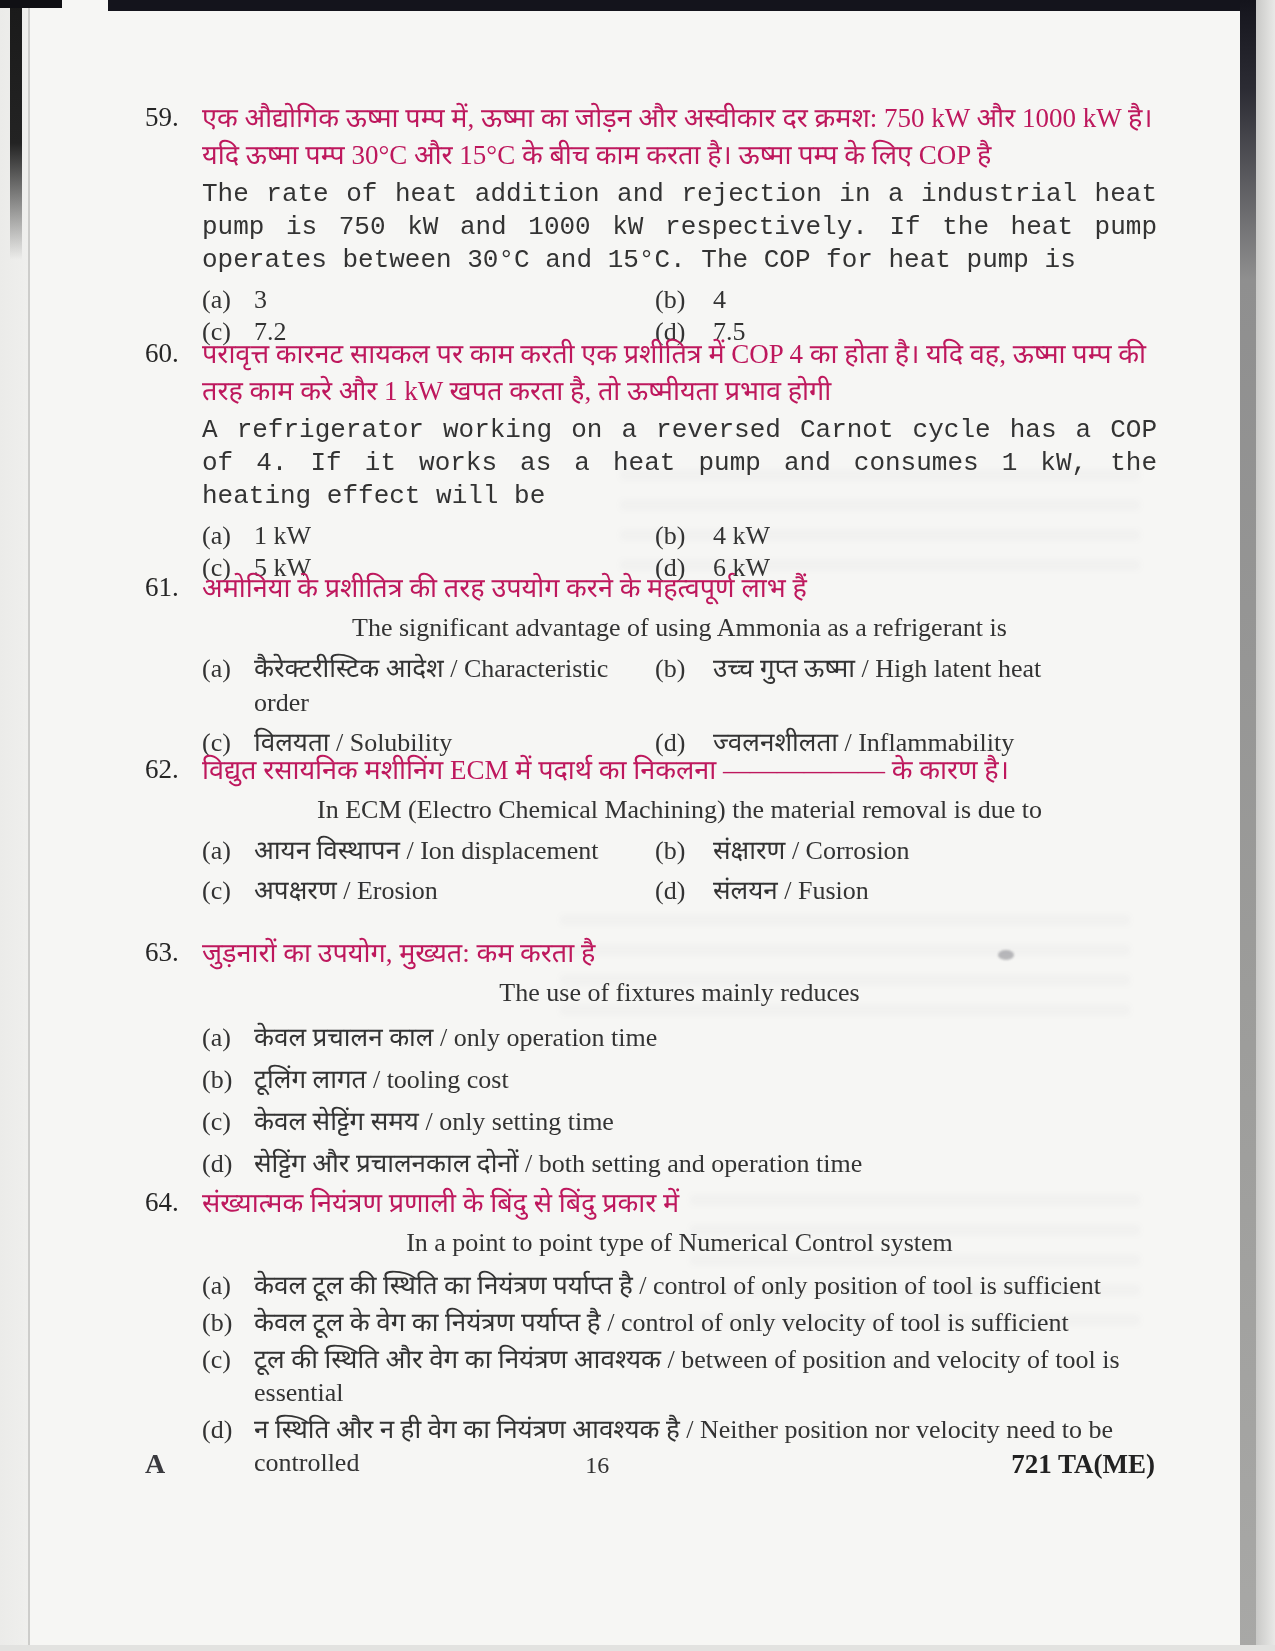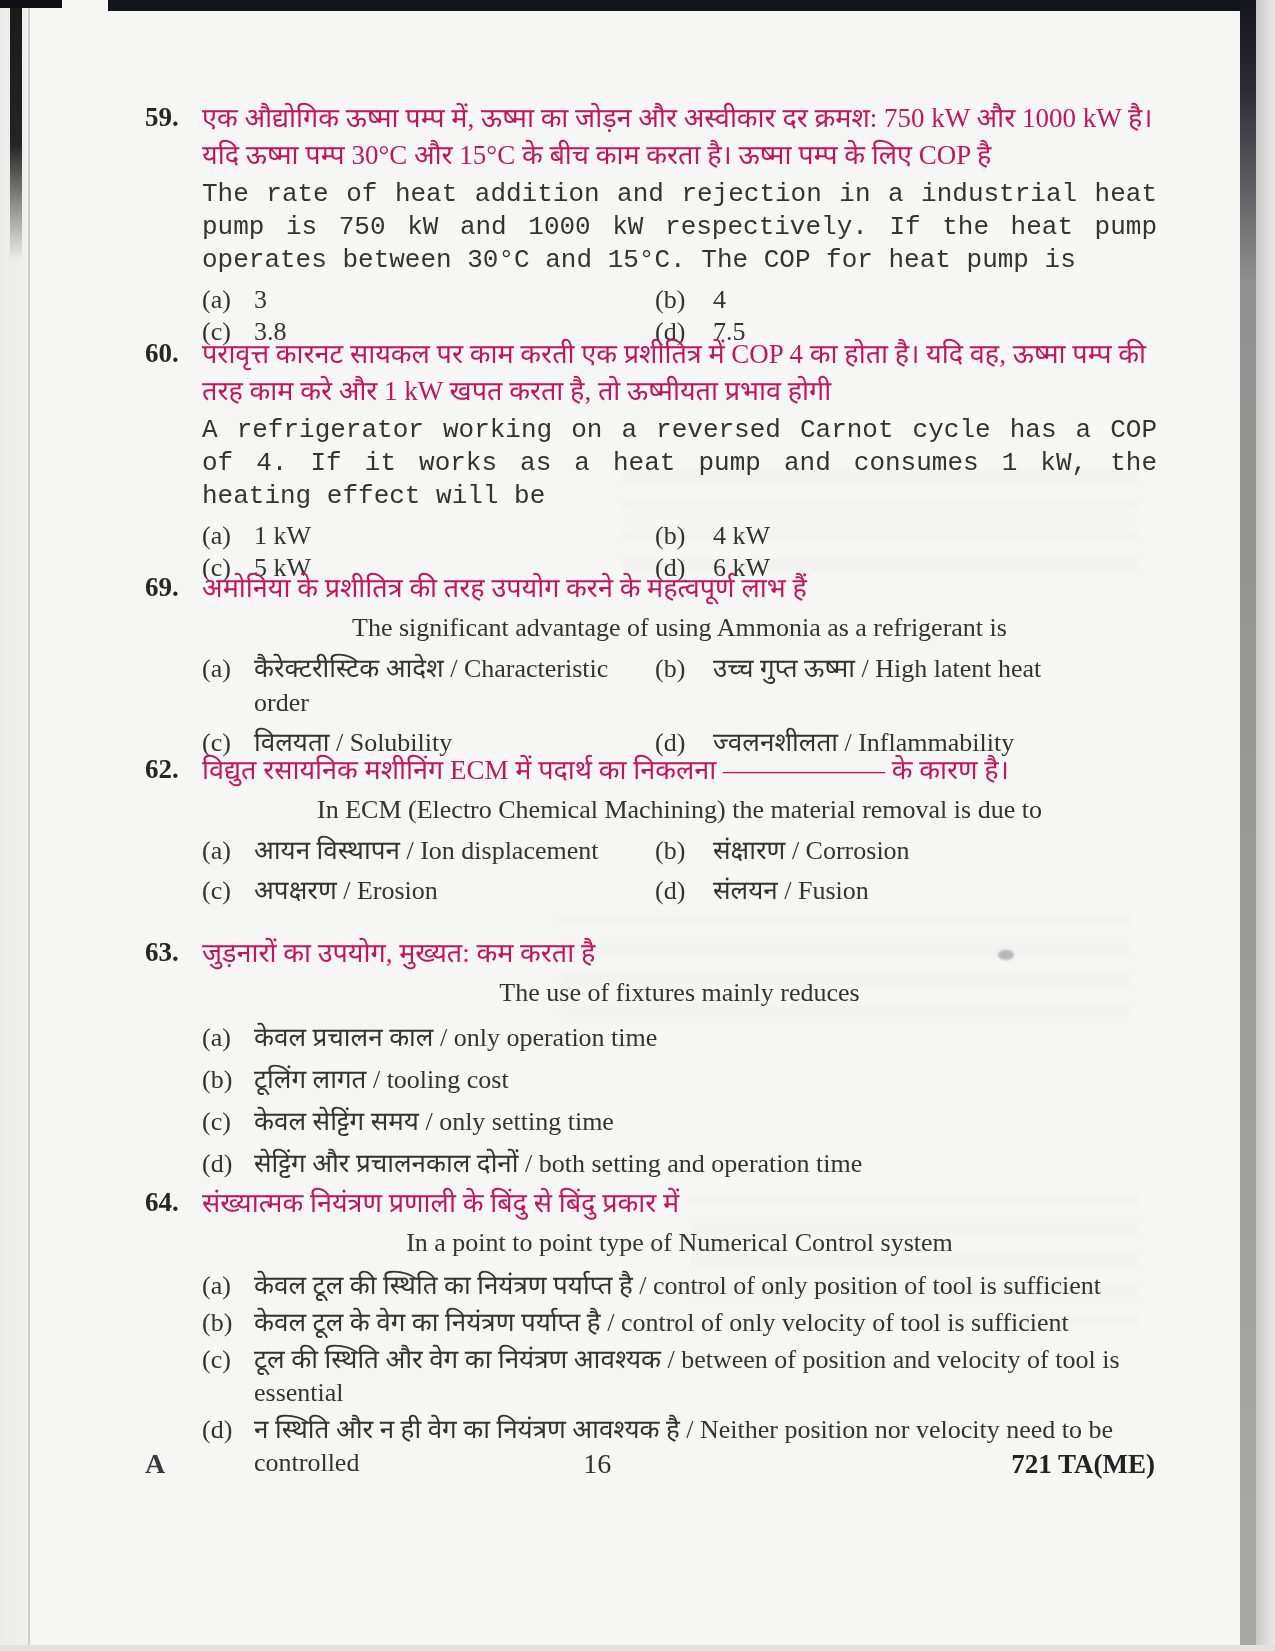--- a/index.html
+++ b/index.html
@@ -24,39 +24,39 @@
   .bottom-band{position:absolute;left:0;bottom:0;width:100%;height:6px;background:#e2e2e0;}
   .bleed{position:absolute;filter:blur(3px);opacity:.55;pointer-events:none;
     background:repeating-linear-gradient(180deg,rgba(0,0,0,0) 0 20px,rgba(110,110,120,.07) 20px 30px);}
   .bleed1{left:620px;top:450px;width:520px;height:130px;}
   .bleed2{left:560px;top:895px;width:570px;height:120px;}
   .bleed3{left:690px;top:1175px;width:450px;height:150px;}
   .smudge{position:absolute;left:998px;top:950px;width:16px;height:10px;border-radius:50%;
     background:rgba(70,70,80,.35);filter:blur(1px);}
   
   .q{position:absolute;left:145px;width:1012px;}
-  .qnum{position:absolute;left:0;top:2px;width:52px;font-weight:bold;font-size:27px;color:#262626;}
+  .qnum{position:absolute;left:0;top:2px;width:52px;font-weight:normal;font-size:27px;color:#262626;}
   .qbody{margin-left:57px;width:955px;}
   p{margin:0;}
   .hindi{font-size:27px;line-height:37px;color:#be185d;}
   .english{font-size:26px;line-height:33px;margin-top:4px;color:#333;text-align:center;}
   .just{text-align:justify;font-family:Liberation Mono, monospace;}
   .opts{display:grid;font-size:26px;color:#333;}
   .two-col{grid-template-columns:52px 401px 58px auto;margin-top:8px;}
   .two-col.tight{line-height:30px;row-gap:2px;}
   .two-col.roomy{line-height:34px;row-gap:6px;font-size:26px;}
   .one-col{grid-template-columns:52px auto;line-height:33px;}
   .one-col.spread{row-gap:9px;margin-top:12px;}
   .one-col.tight2{row-gap:4px;margin-top:10px;}
   .olabel{color:#333;}
   
   .footer{position:absolute;left:145px;top:1448px;width:1010px;display:flex;
     justify-content:space-between;align-items:baseline;}
   .footer .setl{font-weight:bold;font-size:28px;color:#3a3a3e;}
-  .footer .pgno{font-size:28px;color:#333;margin-left:18px;}
+  .footer .pgno{font-size:24px;color:#333;margin-left:18px;}
   .footer .code{font-weight:bold;font-size:27px;color:#222;text-align:center;}
 </style>
 </head>
 <body>
 
 <div class="left-gray-band"></div>
 <div class="left-edge-line"></div>
 <div class="left-dark-strip"></div>
 <div class="top-left-bar"></div>
 <div class="top-bar"></div>
@@ -72,21 +72,21 @@
   <div class="qnum">59.</div>
   <div class="qbody">
     <p class="hindi">एक औद्योगिक ऊष्मा पम्प में, ऊष्मा का जोड़न और अस्वीकार दर क्रमश: 750 kW  और 1000 kW है। यदि ऊष्मा पम्प 30°C और 15°C के बीच काम करता है। ऊष्मा पम्प के लिए COP है</p>
     <p class="english just">The rate of heat addition and rejection in a industrial heat pump is 750 kW and 1000 kW respectively.  If the heat pump operates between 30°C and 15°C.  The COP for heat pump is</p>
     <div class="opts two-col tight">
       <span class="olabel">(a)</span>
       <span class="otext">3</span>
       <span class="olabel">(b)</span>
       <span class="otext">4</span>
       <span class="olabel">(c)</span>
-      <span class="otext">3.8</span>
+      <span class="otext">7.2</span>
       <span class="olabel">(d)</span>
       <span class="otext">7.5</span>
     </div>
   </div>
 </section>
 
 <section class="q" style="top:336px">
   <div class="qnum">60.</div>
   <div class="qbody">
     <p class="hindi">परावृत्त कारनट सायकल पर काम करती एक प्रशीतित्र में COP 4 का होता है। यदि वह, ऊष्मा पम्प की तरह काम करे और 1 kW खपत करता है, तो ऊष्मीयता प्रभाव होगी</p>
@@ -98,21 +98,21 @@
       <span class="otext">4 kW</span>
       <span class="olabel">(c)</span>
       <span class="otext">5 kW</span>
       <span class="olabel">(d)</span>
       <span class="otext">6 kW</span>
     </div>
   </div>
 </section>
 
 <section class="q" style="top:570px">
-  <div class="qnum">69.</div>
+  <div class="qnum">61.</div>
   <div class="qbody">
     <p class="hindi">अमोनिया के प्रशीतित्र की तरह उपयोग करने के महत्वपूर्ण लाभ हैं</p>
     <p class="english">The significant advantage of using Ammonia as a refrigerant is</p>
     <div class="opts two-col roomy">
       <span class="olabel">(a)</span>
       <span class="otext">कैरेक्टरीस्टिक आदेश / Characteristic order</span>
       <span class="olabel">(b)</span>
       <span class="otext">उच्च गुप्त ऊष्मा  / High latent heat</span>
       <span class="olabel">(c)</span>
       <span class="otext">विलयता  / Solubility</span>

